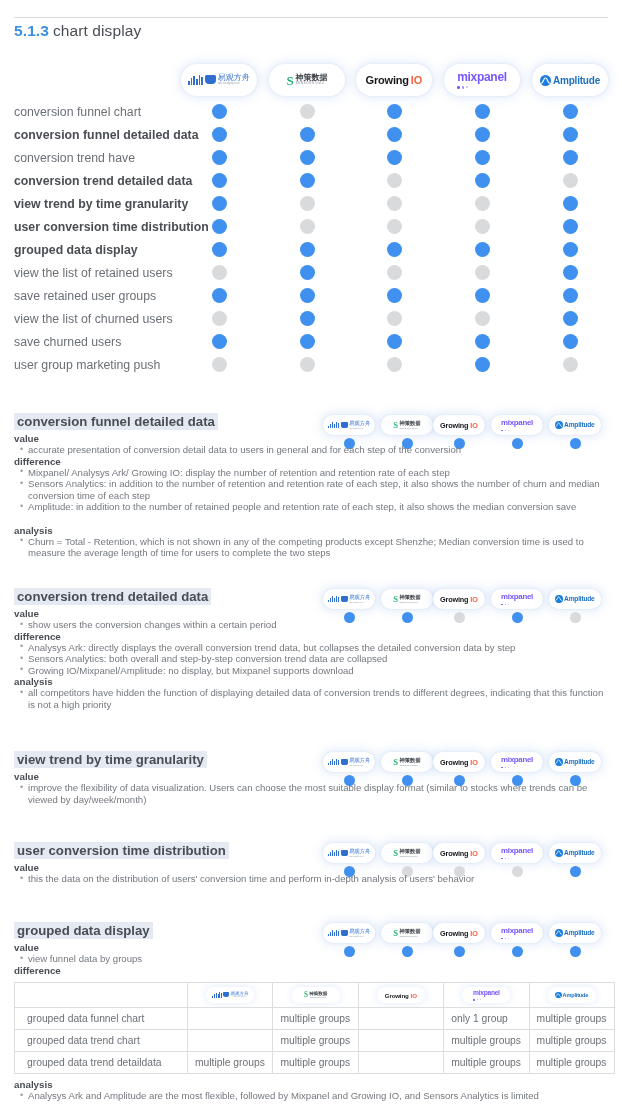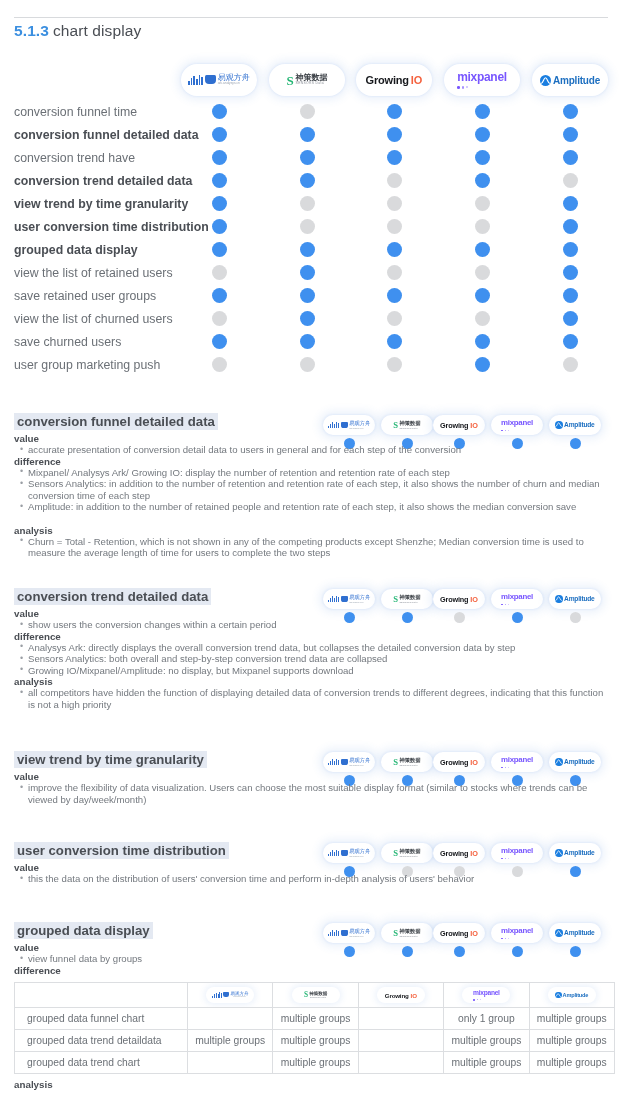--- a/index.html
+++ b/index.html
@@ -172,21 +172,21 @@
     overflow: hidden;
   }
   .gtable tr.hdr td {
     height: 24px;
     border-top: 1px solid #dcdee1;
     padding: 0;
     text-align: center;
   }
   .gtable tr.hdr td .chipwrap { display: flex; align-items: center; justify-content: center; }
   .gtable td.first { width: 172px; padding-left: 12px; }
-  .gtable td.datacol { width: 84.4px; text-align: center; }
+  .gtable td.datacol { width: 84.4px; }
 </style>
 </head>
 <body>
 
 <div class="page">
 
   <div class="top-rule"></div>
 
   <div class="sec-heading">
     <span class="num">5.1.3</span><span>chart display</span>
@@ -241,21 +241,21 @@
             <svg viewBox="0 0 24 24" style="width:100%;height:100%;display:block">
               <path d="M3 18 C7 18 8 6 12 6 C16 6 17 18 21 18" stroke="#ffffff" stroke-width="2.6" fill="none" stroke-linecap="round"></path>
             </svg>
           </span>
           <span class="txt" style="font-size:10.0px">Amplitude</span>
         </span>
       </div>
     </div>
 
   <div id="matrix-rows">
-      <div class="matrix-row-label" style="top: 105px;">conversion funnel time</div>
+      <div class="matrix-row-label" style="top: 105px;">conversion funnel chart</div>
       <div class="dot on" style="left: 211.5px; top: 103.5px;"></div>
       <div class="dot off" style="left: 299.5px; top: 103.5px;"></div>
       <div class="dot on" style="left: 386.5px; top: 103.5px;"></div>
       <div class="dot on" style="left: 474.5px; top: 103.5px;"></div>
       <div class="dot on" style="left: 562.5px; top: 103.5px;"></div>
       <div class="matrix-row-label bold" style="top: 128px;">conversion funnel detailed data</div>
       <div class="dot on" style="left: 211.5px; top: 126.5px;"></div>
       <div class="dot on" style="left: 299.5px; top: 126.5px;"></div>
       <div class="dot on" style="left: 386.5px; top: 126.5px;"></div>
       <div class="dot on" style="left: 474.5px; top: 126.5px;"></div>
@@ -717,33 +717,34 @@
         </tr>
         <tr>
           <td class="first">grouped data funnel chart</td>
           <td class="datacol"></td>
           <td class="datacol">multiple groups</td>
           <td class="datacol"></td>
           <td class="datacol">only 1 group</td>
           <td class="datacol">multiple groups</td>
         </tr>
         <tr>
-          <td class="first">grouped data trend detaildata</td>
-          <td class="datacol">multiple groups</td>
+          <td class="first">grouped data trend chart</td>
+          <td class="datacol"></td>
           <td class="datacol">multiple groups</td>
           <td class="datacol"></td>
           <td class="datacol">multiple groups</td>
           <td class="datacol">multiple groups</td>
         </tr>
         <tr>
-          <td class="first">grouped data trend chart</td>
-          <td class="datacol"></td>
+          <td class="first">grouped data trend detaildata</td>
+          <td class="datacol">multiple groups</td>
           <td class="datacol">multiple groups</td>
           <td class="datacol"></td>
           <td class="datacol">multiple groups</td>
           <td class="datacol">multiple groups</td>
         </tr>
       </tbody>
   </table>
 
   <div class="lbl" style="top:1079px">analysis</div>
+  <div class="bul" style="top:1090px; width:580px;">Analysys Ark and Amplitude are the most flexible, followed by Mixpanel and Growing IO, and Sensors Analytics is limited</div>
 
 </div>
 
 </body></html>

